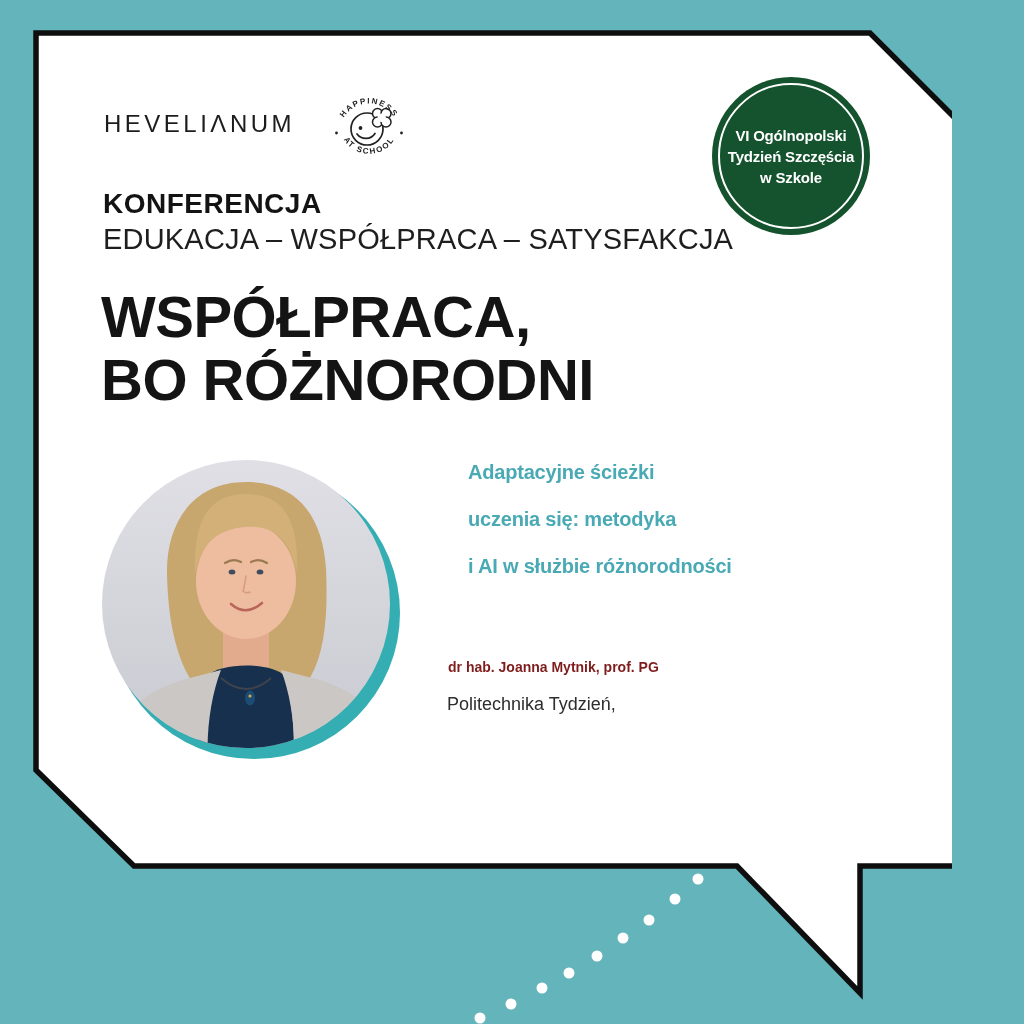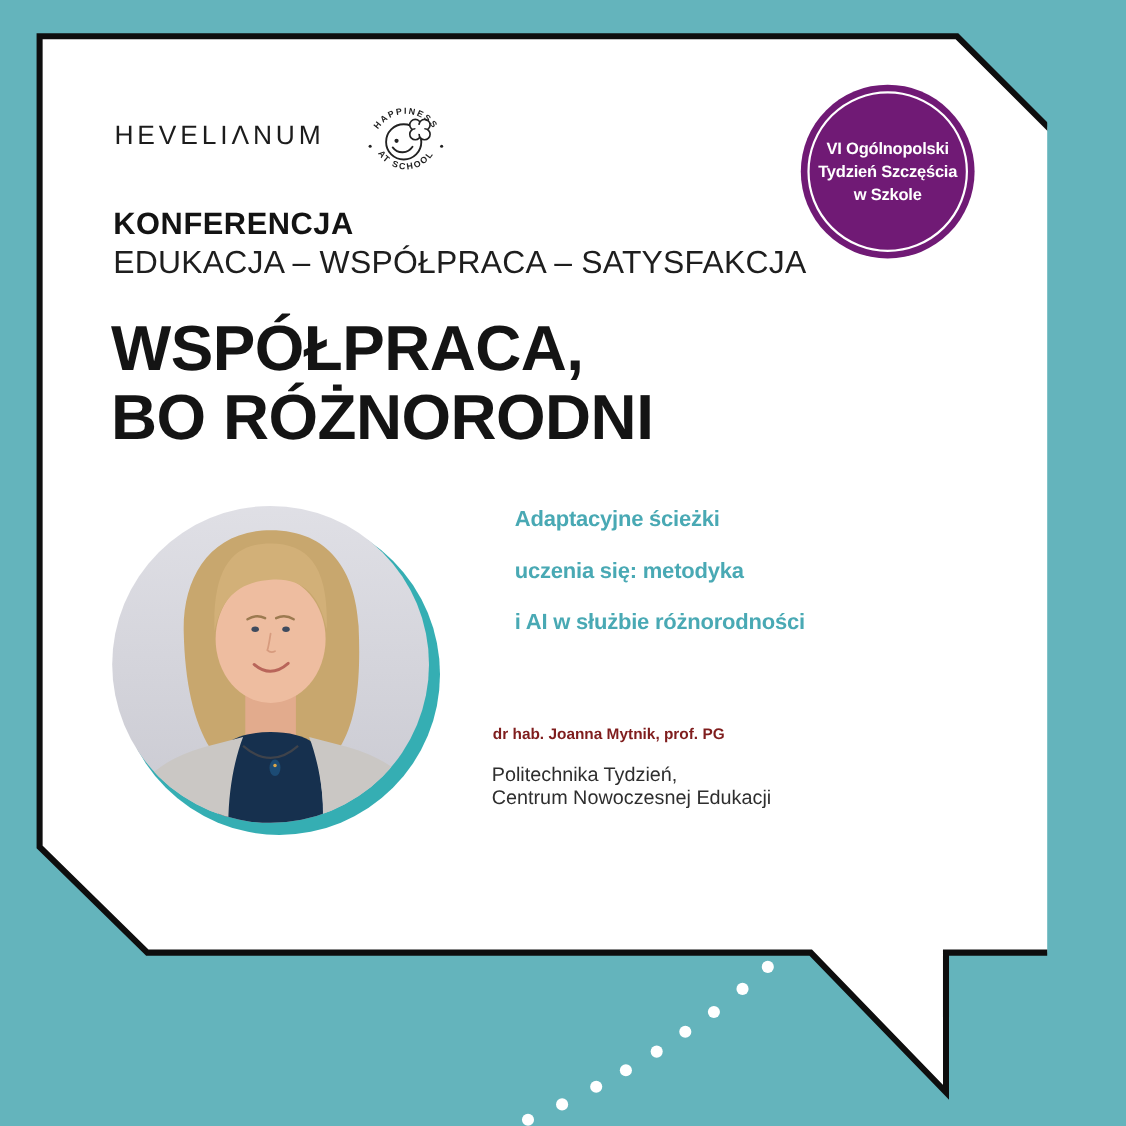--- a/index.html
+++ b/index.html
@@ -19,22 +19,22 @@
   }
 
   
   .has-logo{position:absolute;left:329px;top:88px;width:80px;height:80px;}
   .lg-stroke{fill:none;stroke:#222;stroke-width:1.7;stroke-linecap:round;}
   .lg-petal{fill:#ffffff;stroke:#222;stroke-width:1.5;}
   .lg-text{font-family:"Liberation Sans",sans-serif;font-size:8px;font-weight:700;letter-spacing:1.6px;fill:#222;}
 
   
   .badge{
-    position:absolute;left:728px;top:77px;width:158px;height:158px;
-    background:#701a75;border-radius:50%;
+    position:absolute;left:712px;top:77px;width:158px;height:158px;
+    background:#14532d;border-radius:50%;
   }
   .badge-ring{
     position:absolute;inset:6px;border:2.5px solid #ffffff;border-radius:50%;
     display:flex;align-items:center;justify-content:center;
   }
   .badge-text{
     color:#ffffff;font-weight:700;font-size:15px;line-height:21px;
     letter-spacing:-0.2px;text-align:center;
   }
 
@@ -190,16 +190,15 @@
   <div class="topic">
     <div>Adaptacyjne ścieżki</div>
     <div>uczenia się: metodyka</div>
     <div>i AI w służbie różnorodności</div>
   </div>
 
   <div class="speaker">dr hab. Joanna Mytnik, prof. PG</div>
 
   <div class="affil">
     <div>Politechnika Tydzień,</div>
-    <div>Centrum Nowoczesnej Edukacji</div>
   </div>
 
 </div>
 
 </body></html>

